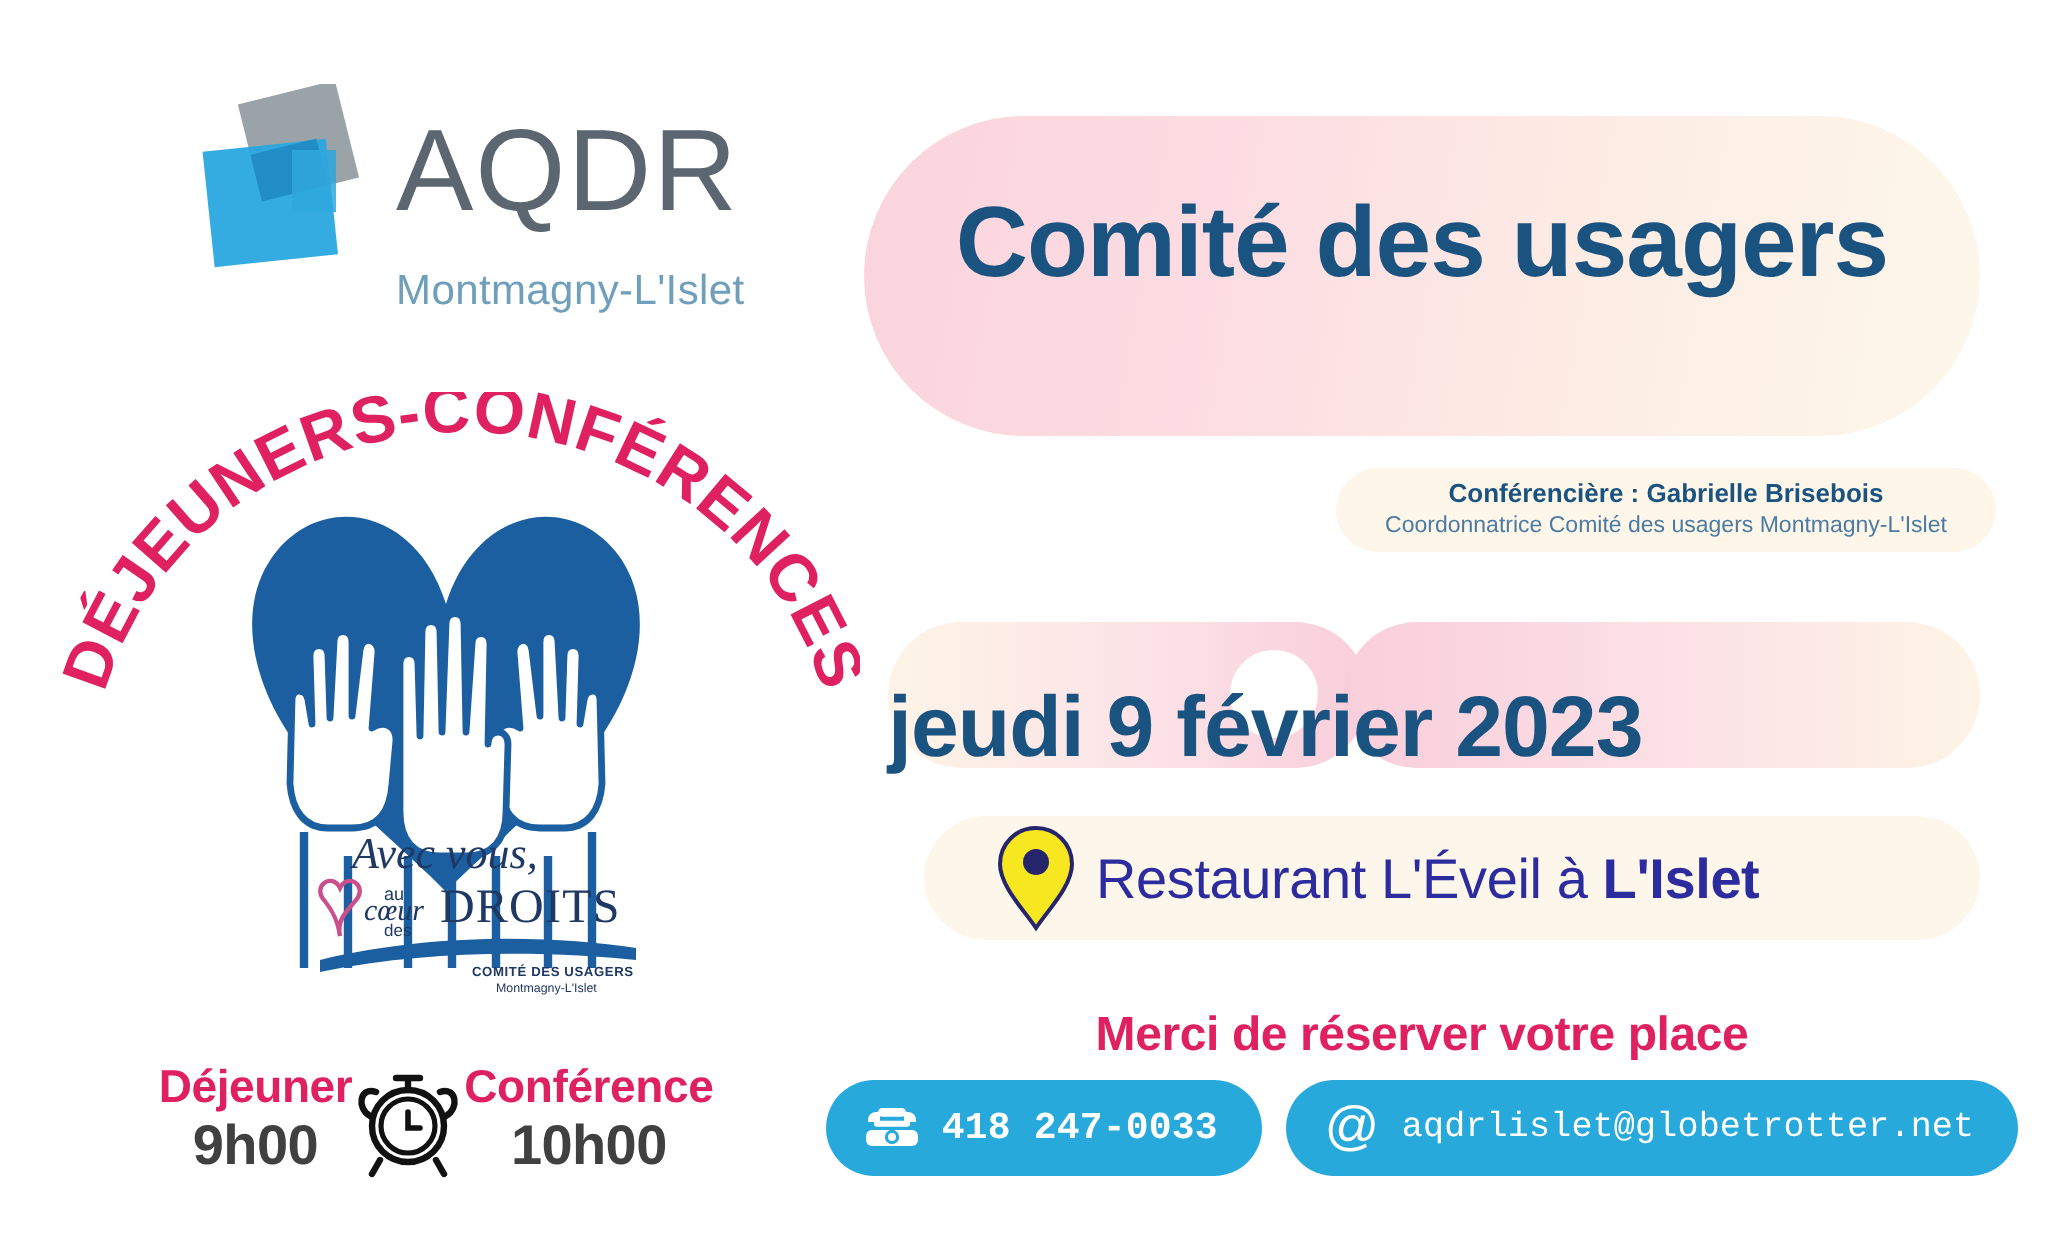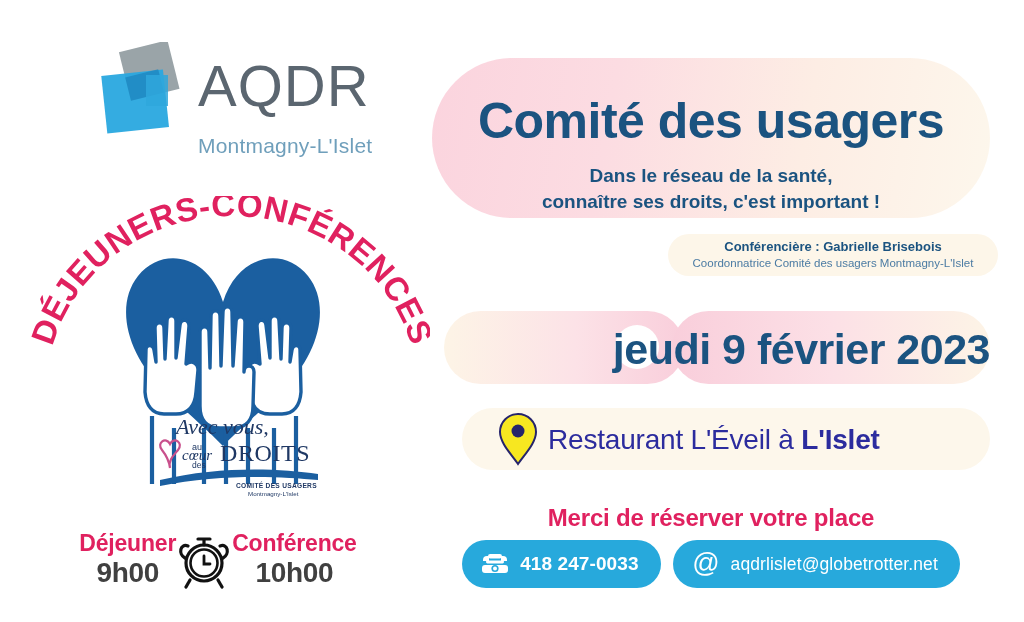--- a/index.html
+++ b/index.html
@@ -91,22 +91,22 @@
     position: absolute; left: 672px; top: 311px;
     width: 318px; height: 73px; border-radius: 40px;
     background: linear-gradient(90deg, #F9CEDB 0%, #FCE0E6 50%, #FDF4E6 100%);
   }
   #date-nine-circle {
     position: absolute; left: 615px; top: 325px;
     width: 44px; height: 44px; border-radius: 50%;
     background: #FFFFFF;
   }
   #date-text {
-    position: absolute; left: 444px; top: 325px; width: 546px;
-    text-align: right; font-size: 43px; font-weight: 700; color: #1B5380;
+    position: absolute; left: 444px; top: 340px; width: 546px;
+    text-align: left; font-size: 43px; font-weight: 700; color: #1B5380;
     letter-spacing: -.5px;
   }
 
   #loc-pill {
     position: absolute; left: 462px; top: 408px;
     width: 528px; height: 62px; border-radius: 31px;
     background: #FDF7EB;
   }
   #loc-pin { position: absolute; left: 498px; top: 412px; width: 40px; height: 54px; }
   #loc-text {
@@ -126,21 +126,21 @@
     width: 558px; height: 48px;
     display: flex; align-items: center; justify-content: center; gap: 12px;
   }
   .contact-pill {
     display: flex; align-items: center; gap: 10px;
     background: #27A9DC; border-radius: 26px;
     height: 48px; padding: 0 22px 0 18px;
     color: #ffffff;
   }
   .contact-pill .glyph { display: flex; align-items: center; }
-  .contact-pill .ctext { font-size: 19px; font-weight: 700; letter-spacing: .1px; white-space: nowrap; }
+  .contact-pill .ctext { font-size: 19px; font-weight: 700; letter-spacing: .1px; white-space: nowrap; font-family: Liberation Mono, monospace; }
   #email-pill .ctext { font-size: 17.5px; font-weight: 400; }
 </style>
 </head>
 <body>
 
 <div id="poster">
 
   <div id="logo-aqdr">
     <svg id="logo-marks" viewBox="0 0 96 96">
       <g transform="rotate(-14 48 36)">
@@ -252,24 +252,20 @@
       </g>
     </svg>
     <div class="time-block">
       <div class="time-label">Conférence</div>
       <div class="time-value">10h00</div>
     </div>
   </div>
 
   <div id="title-pill"></div>
   <div id="title-main">Comité des usagers</div>
-  <div id="title-sub">
-    <span>Dans le réseau de la santé,</span><br>
-    <span>connaître ses droits, c'est important !</span>
-  </div>
 
   <div id="speaker-pill"></div>
   <div id="speaker-name">Conférencière : Gabrielle Brisebois</div>
   <div id="speaker-role">Coordonnatrice Comité des usagers Montmagny-L'Islet</div>
 
   <div id="date-pill-left"></div>
   <div id="date-pill-right"></div>
   <div id="date-nine-circle"></div>
   <div id="date-text">jeudi 9 février 2023</div>
 

